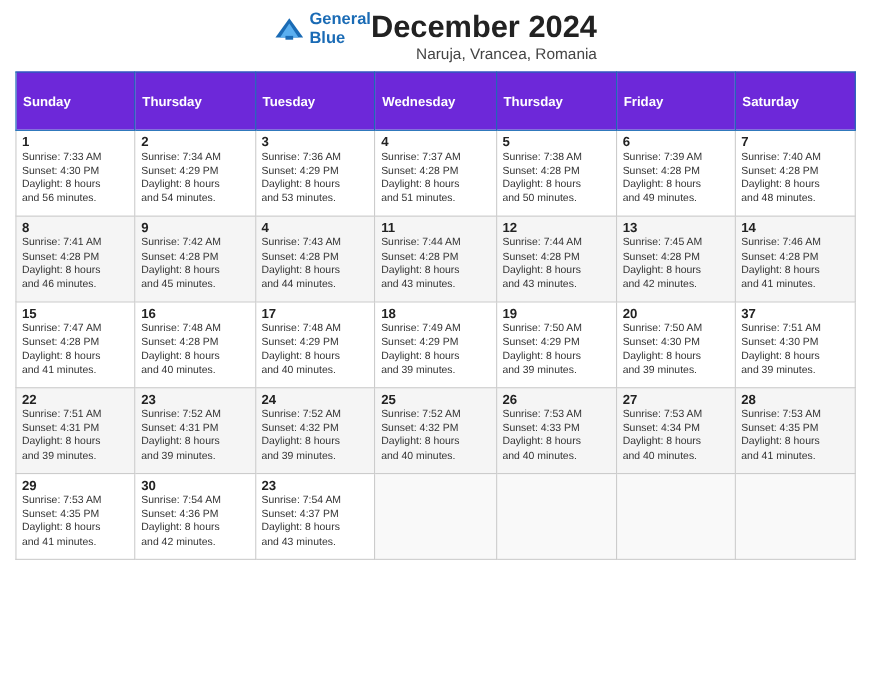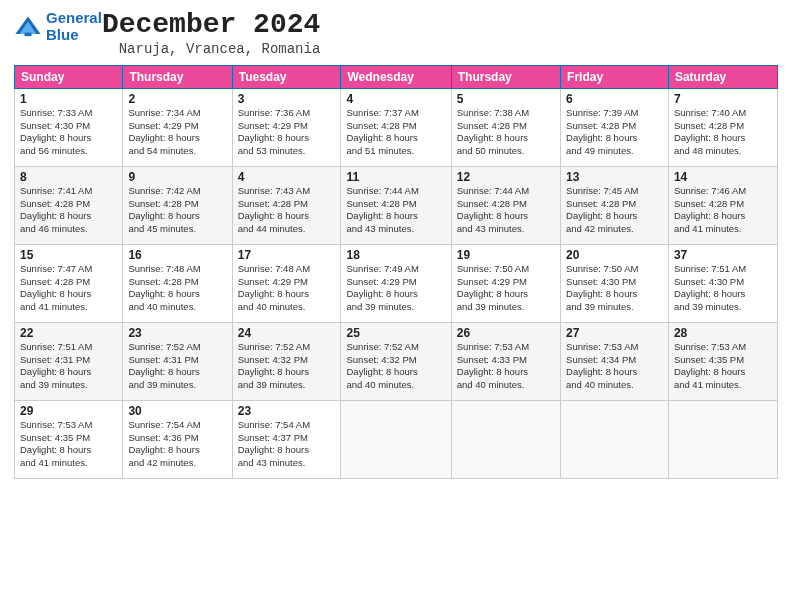--- a/index.html
+++ b/index.html
@@ -11,21 +11,21 @@
       font-size: 11px;
       overflow: hidden;
     }
     .page {
       width: 792px;
       height: 612px;
       padding: 10px 14px;
     }
     .header {
       display: flex;
-      justify-content: flex-start;
+      justify-content: center;
       align-items: flex-start;
       margin-bottom: 8px;
     }
     .logo-area {
       display: flex;
       align-items: center;
       gap: 4px;
     }
     .logo-text {
       font-size: 15px;
@@ -35,42 +35,41 @@
     }
     .logo-text span {
       color: #1a6bb5;
     }
     .logo-icon {
       width: 28px;
       height: 28px;
     }
     .title-area {
       text-align: right;
-      font-family: Liberation Mono, monospace;
     }
     .title-area h1 {
       font-size: 28px;
       font-weight: bold;
       color: #222;
       line-height: 1.1;
     }
     .title-area h2 {
       font-size: 14px;
       font-weight: normal;
       color: #444;
     }
     .calendar {
       width: 100%;
       border-collapse: collapse;
     }
     .calendar th {
-      background: #ec4899;
+      background: #6d28d9;
       color: #fff;
       text-align: left;
-      padding: 4px 6px;
+      padding: 19px 6px;
       font-size: 12px;
       font-weight: bold;
       border: 1px solid #1a6bb5;
     }
     .calendar td {
       vertical-align: top;
       border: 1px solid #ccc;
       padding: 3px 5px;
       width: 113px;
       height: 78px;

